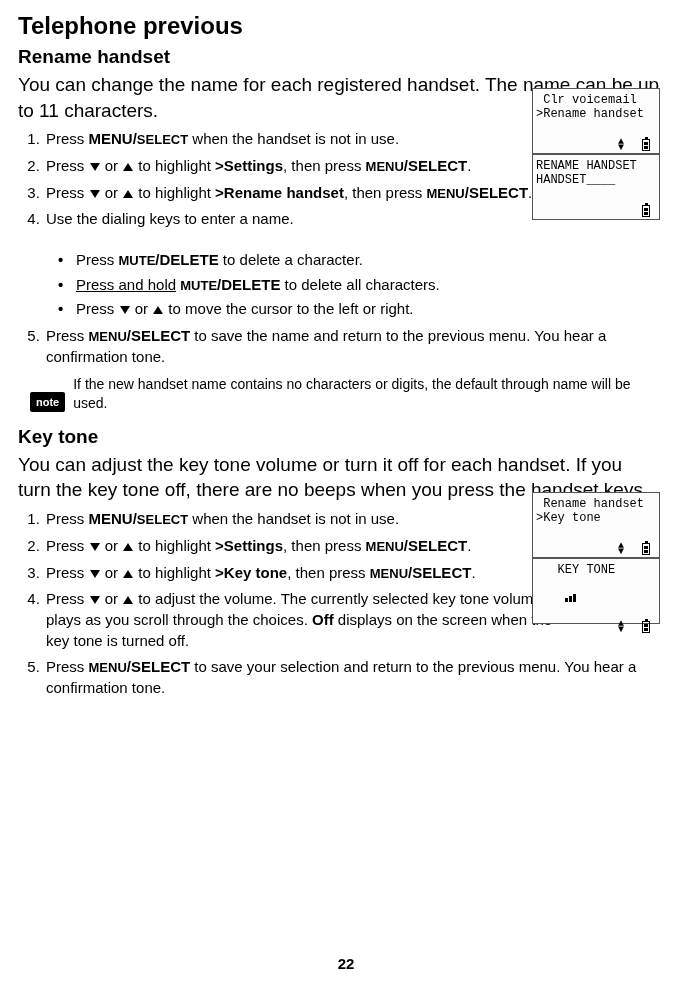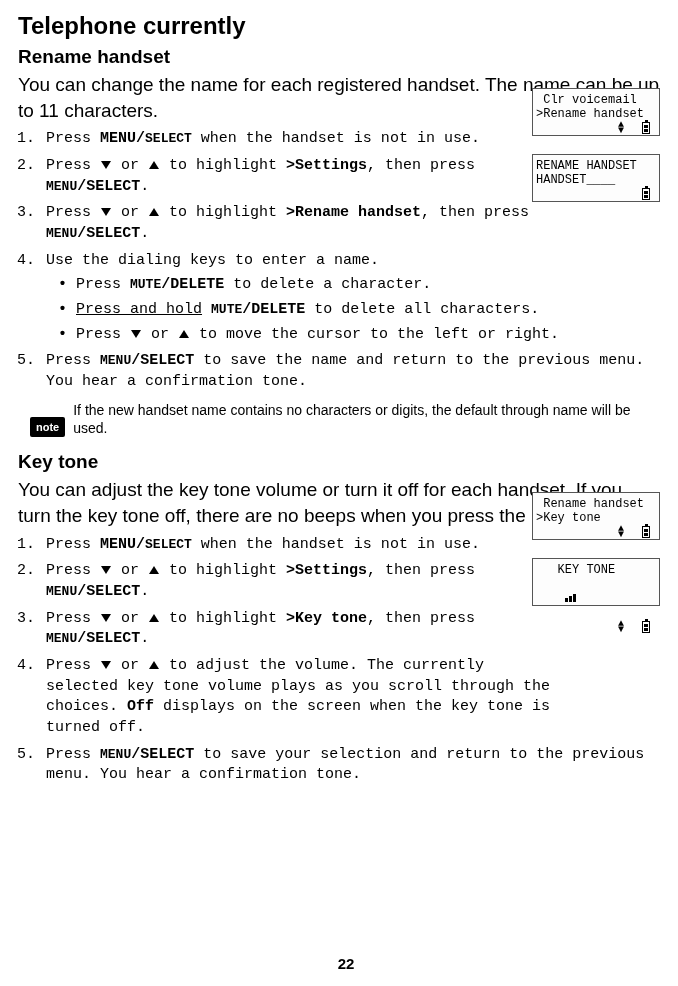--- a/index.html
+++ b/index.html
@@ -33,26 +33,25 @@
     }
     ol {
       list-style: decimal;
       padding-left: 26px;
       font-size: 15px;
       line-height: 1.38;
     }
     ol li {
       margin-bottom: 6px;
       padding-left: 2px;
-      font-family: Liberation Mono, monospace;
     }
     ul.bullet {
       list-style: none;
       padding-left: 12px;
-      margin-top: 4px;
+      margin-top: 20px;
       margin-bottom: 2px;
     }
     ul.bullet li {
       position: relative;
       padding-left: 18px;
       margin-bottom: 4px;
     }
     ul.bullet li::before {
       content: "•";
       position: absolute;
@@ -99,21 +98,21 @@
       border-radius: 2px;
     }
     .note-text {
       font-size: 14px;
       line-height: 1.3;
     }
     .lcd {
       position: absolute;
       right: 18px;
       width: 128px;
-      height: 48px;
+      height: 66px;
       border: 1.5px solid #555;
       background: #fdfdfd;
       font-family: "Courier New", monospace;
       font-size: 12px;
       padding: 4px 3px 2px 3px;
       line-height: 1.2;
       display: flex;
       flex-direction: column;
       justify-content: space-between;
     }
@@ -185,21 +184,21 @@
       width: 100%;
       text-align: center;
       font-size: 15px;
       font-weight: bold;
       margin-left: 7px;
     }
   </style>
 </head>
 <body>
 
-<h1>Telephone currently</h1>
+<h1>Telephone previous</h1>
 
 <h2>Rename handset</h2>
 <p class="intro">You can change the name for each registered handset. The name can be up to 11 characters.</p>
 
 <ol>
   <li>
     <span>Press </span><span class="sc">MENU/</span><span class="sc" style="font-variant:small-caps;font-size:13px">SELECT</span><span> when the handset is not in use.</span>
   </li>
   <li class="content-narrow">
     <span>Press </span><span class="arrow-down"></span><span> or </span><span class="arrow-up"></span><span> to highlight </span><span class="sc">&gt;Settings</span><span>, then press </span><span class="sc" style="font-size:13px">MENU</span><span class="sc">/SELECT</span><span>.</span>

